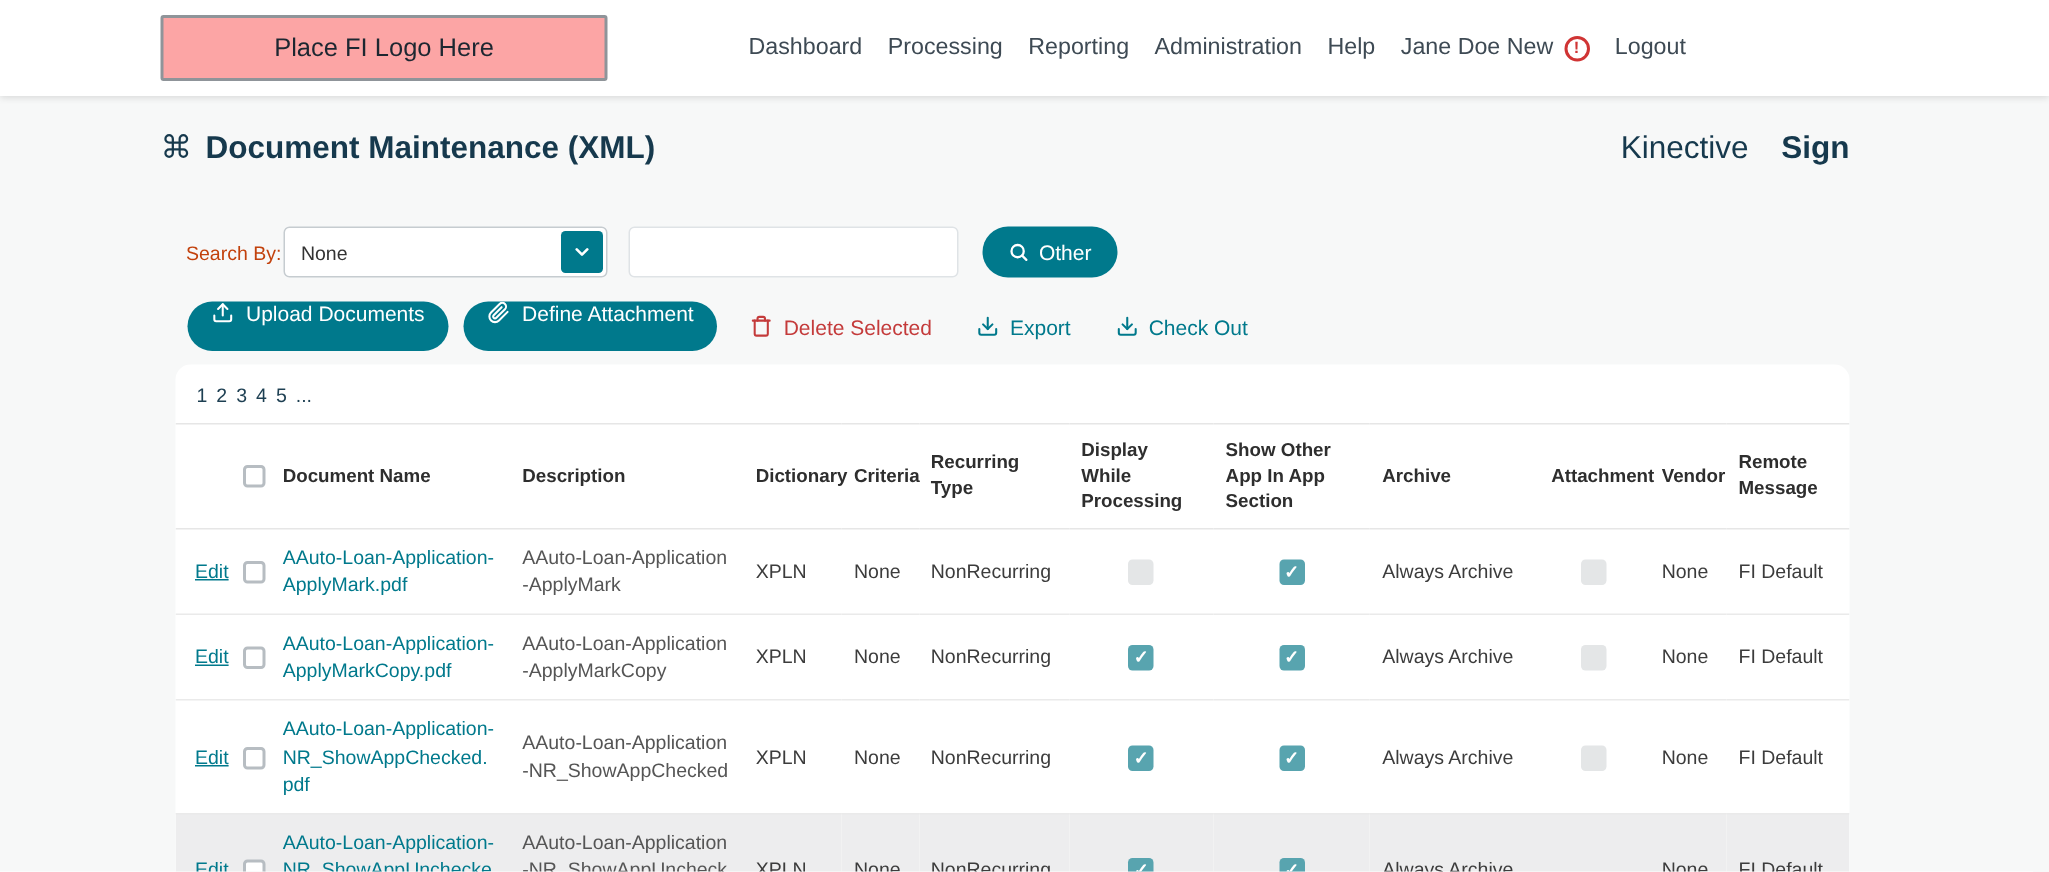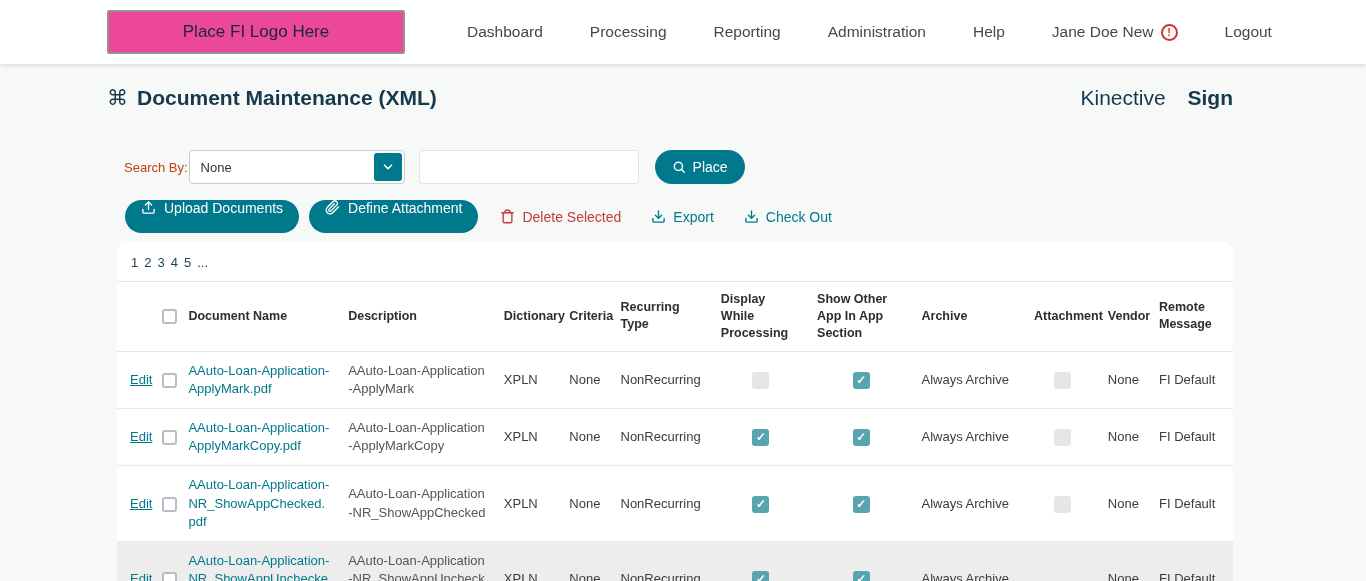--- a/index.html
+++ b/index.html
@@ -20,23 +20,23 @@
   .screen{width:1366px;height:581px;position:relative;overflow:hidden;}
 
   
   .topbar{
     height:64px;background:#fff;display:flex;align-items:center;
     box-shadow:0 1px 5px rgba(0,0,0,.14);position:relative;z-index:5;
   }
   .logo-box{
     margin-left:107px;width:298px;height:44px;border:2px solid #8f9499;
     border-radius:2px;display:flex;align-items:center;justify-content:center;
-    font-size:17px;color:#1d2731;background:#ec4899;
-  }
-  .main-nav{display:flex;align-items:center;margin-left:62px;gap:47px;font-size:15.5px;color:var(--nav-text);}
+    font-size:17px;color:#1d2731;background:#fca5a5;
+  }
+  .main-nav{display:flex;align-items:center;margin-left:94px;gap:17px;font-size:15.5px;color:var(--nav-text);}
   .nav-item{cursor:pointer;white-space:nowrap;display:flex;align-items:center;gap:7px;}
   .alert-icon{
     width:17px;height:17px;border:2px solid #d03434;border-radius:50%;
     color:#d03434;font-size:11px;font-weight:bold;display:flex;align-items:center;justify-content:center;
     line-height:1;
   }
 
   
   .title-row{display:flex;justify-content:space-between;align-items:center;margin:22px 133px 0 107px;}
   .page-title{display:flex;align-items:center;gap:9px;font-size:21px;font-weight:bold;color:var(--title);}
@@ -176,21 +176,21 @@
       </span>
     </div>
     <input class="text-input" type="text" value="" style="">
     <button class="search-btn">
       <span>
         <svg class="icon-svg" width="14" height="14" viewBox="0 0 24 24" fill="none" stroke="currentColor" stroke-width="2.6" stroke-linecap="round">
             <circle cx="11" cy="11" r="7"></circle>
             <line x1="21" y1="21" x2="16.2" y2="16.2"></line>
           </svg>
       </span>
-      <span>Place</span>
+      <span>Other</span>
     </button>
   </div>
 
   <div class="toolbar-row">
     <button class="pill-btn">
       <span>
         <svg class="icon-svg" width="15" height="15" viewBox="0 0 24 24" fill="none" stroke="currentColor" stroke-width="2.2" stroke-linecap="round" stroke-linejoin="round">
             <path d="M21 15v4a2 2 0 0 1-2 2H5a2 2 0 0 1-2-2v-4"></path>
             <polyline points="17 8 12 3 7 8"></polyline>
             <line x1="12" y1="3" x2="12" y2="15"></line>

